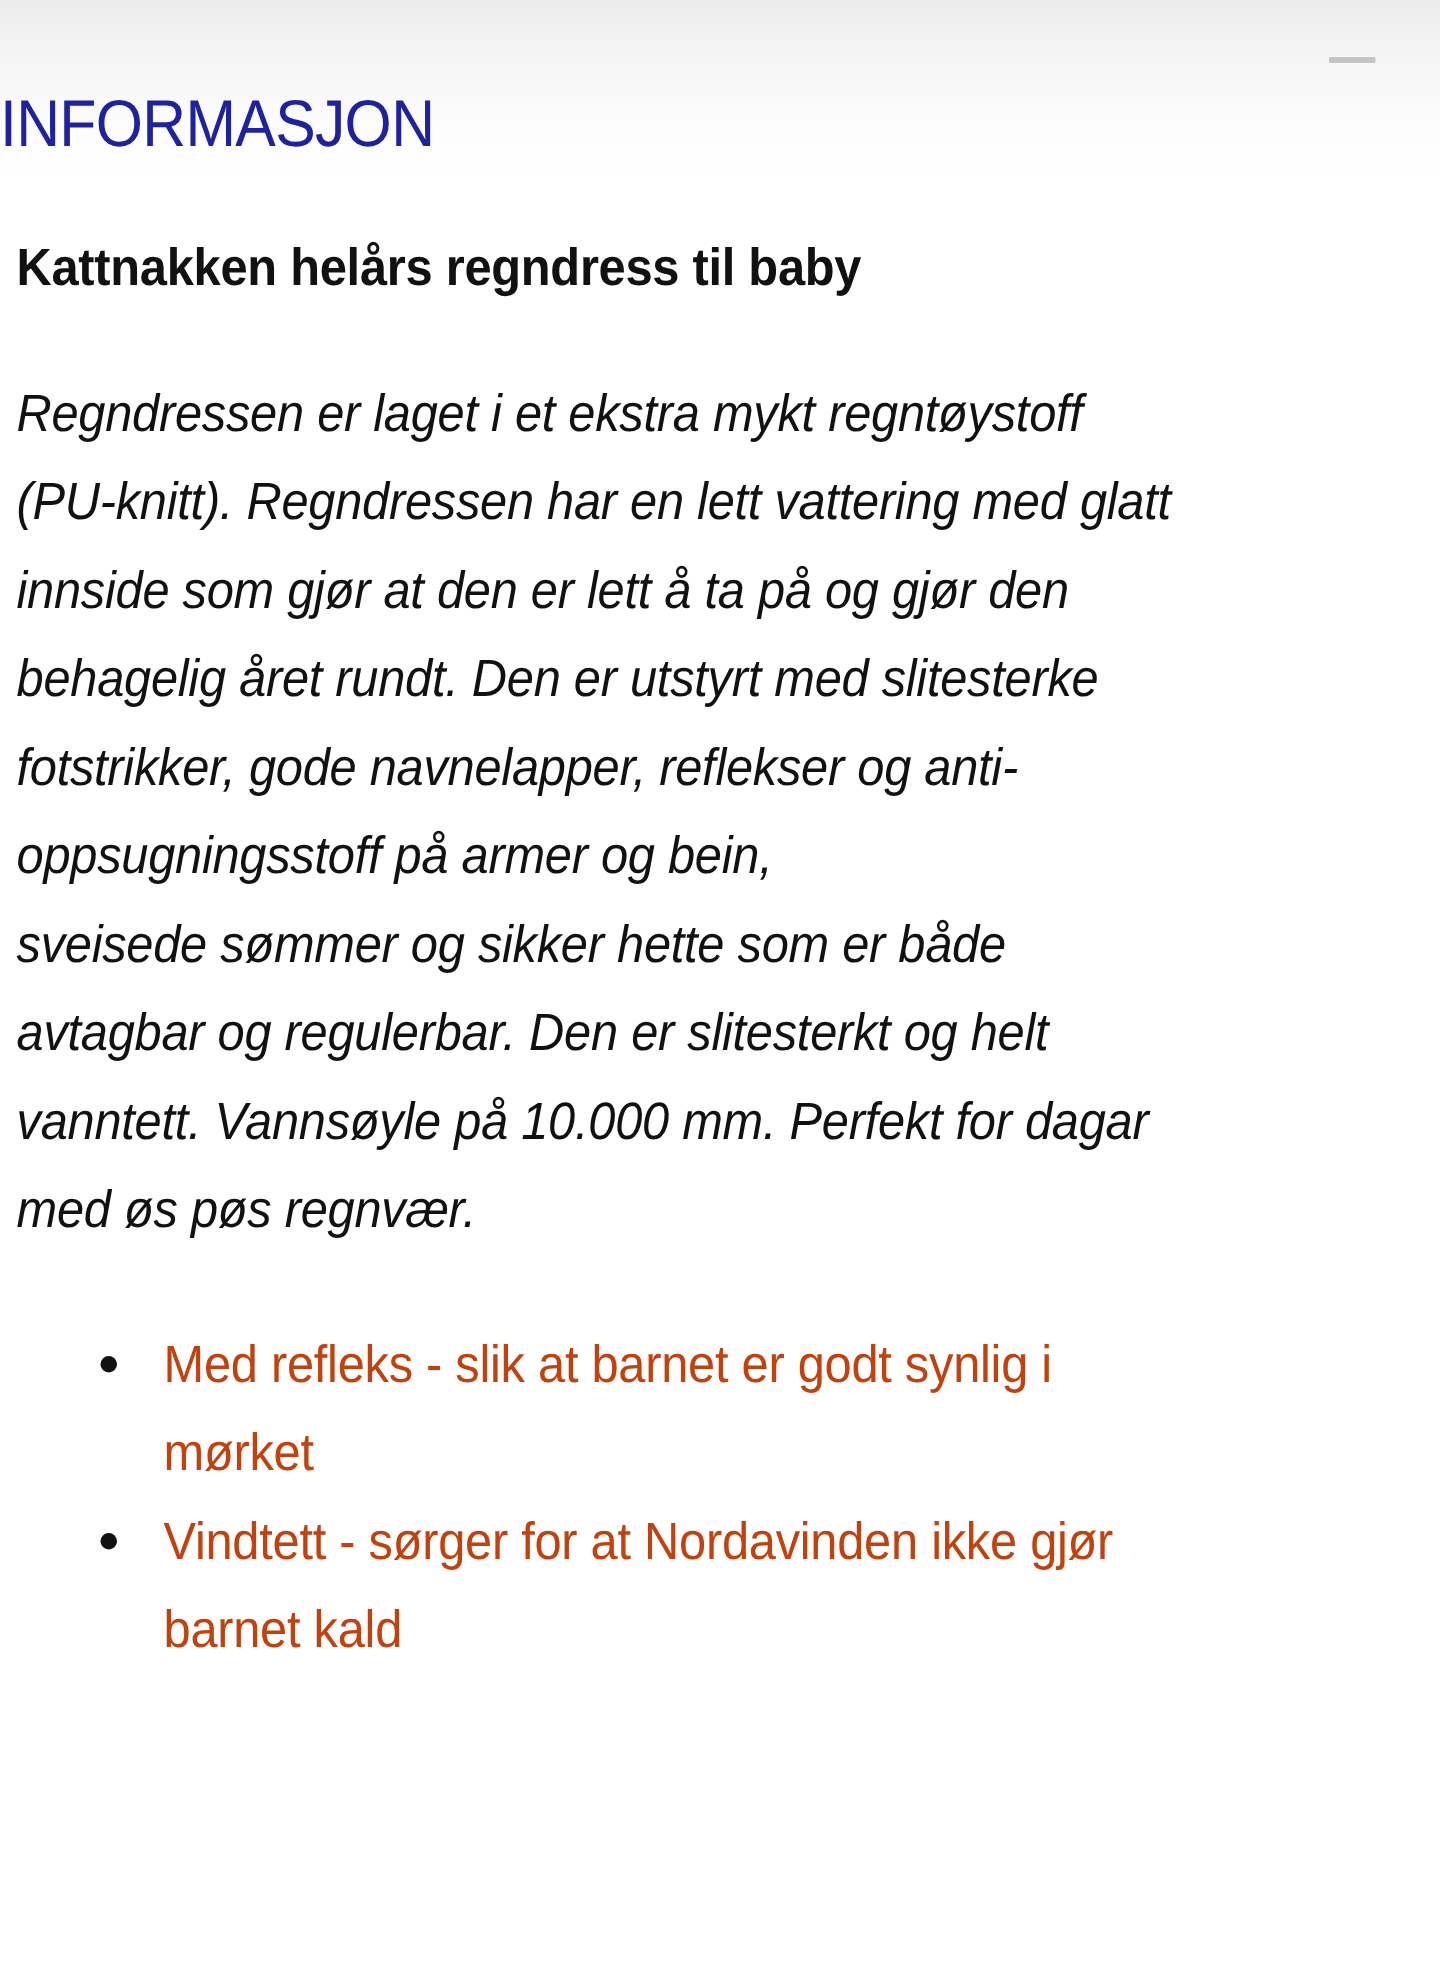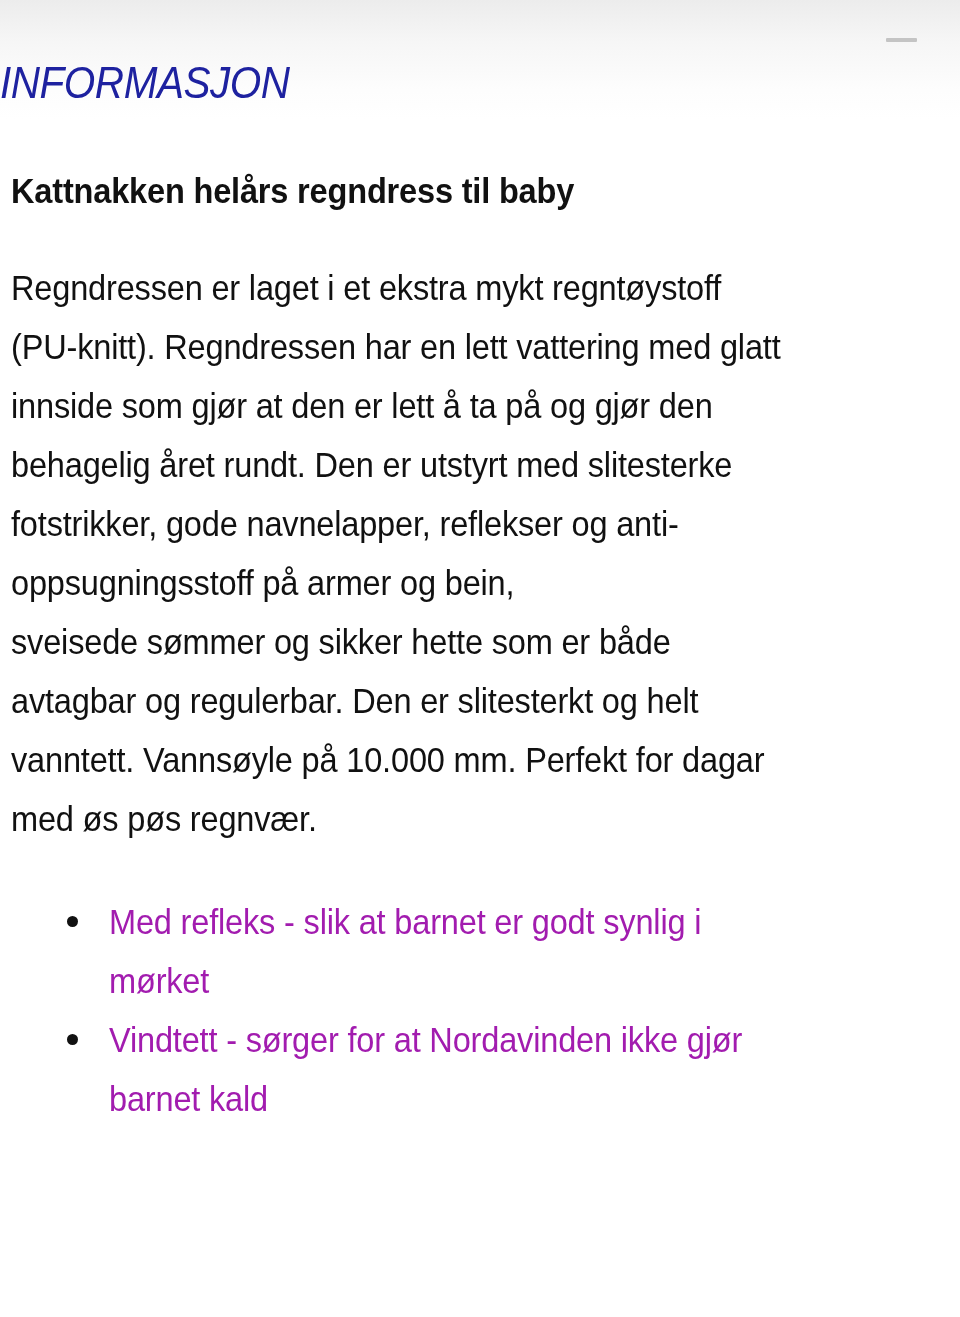--- a/index.html
+++ b/index.html
@@ -19,21 +19,20 @@
       position: absolute;
       left: 0; top: 0;
       width: 960px; height: 120px;
       background: linear-gradient(to bottom, #ececec 0%, #f6f6f6 35%, #fdfdfd 75%, #ffffff 100%);
     }
     .accordion-header {
       position: absolute;
       left: 0; top: 0;
       width: 932px;
       height: 100px;
-      font-style: italic;
     }
     .section-title {
       position: absolute;
       left: 0;
       top: 18px;
       font-size: 44px;
       line-height: 56px;
       letter-spacing: -0.5px;
       color: #1e22a0;
       font-weight: normal;
@@ -54,58 +53,59 @@
       left: 14px;
       top: 16px;
       width: 31px;
       height: 4px;
       background: #c4c4c4;
       border-radius: 1px;
     }
     .content {
       position: absolute;
       left: 11px;
-      top: 162px;
+      top: 150px;
       width: 945px;
     }
     .product-title {
       margin: 0;
       font-size: 35px;
       line-height: 58px;
       font-weight: bold;
       color: #111111;
       letter-spacing: -0.2px;
       white-space: nowrap;
       transform: scaleX(0.93);
       transform-origin: left center;
     }
     .description {
       margin: 38px 0 0 0;
       font-size: 35px;
       line-height: 59px;
       color: #111111;
       letter-spacing: -0.2px;
+      font-style: italic;
     }
     .description .line {
       display: block;
       white-space: nowrap;
       transform: scaleX(0.93);
       transform-origin: left center;
     }
     .feature-list {
       list-style: none;
       margin: 44px 0 0 0;
       padding: 0;
     }
     .feature-item {
       position: relative;
       padding-left: 98px;
       font-size: 35px;
       line-height: 59px;
-      color: #a21caf;
+      color: #c2410c;
       letter-spacing: -0.2px;
     }
     .feature-item .bullet {
       position: absolute;
       left: 56px;
       top: 24px;
       width: 11px;
       height: 11px;
       border-radius: 50%;
       background: #111111;

